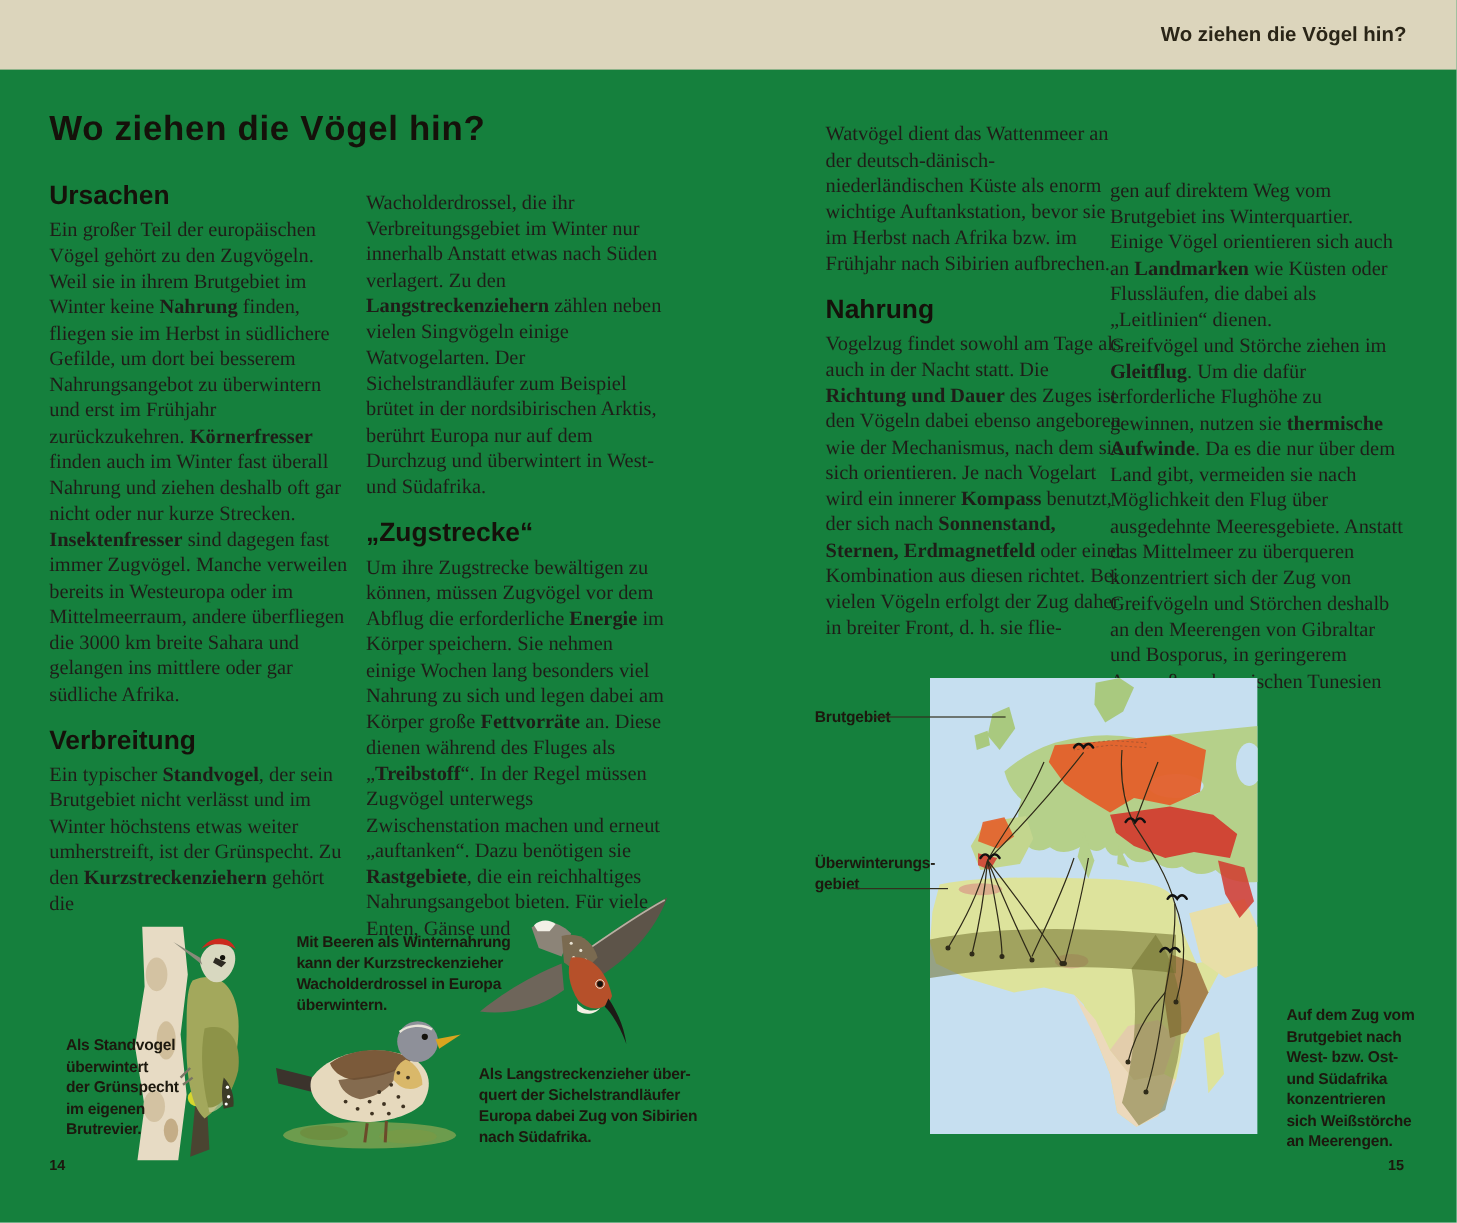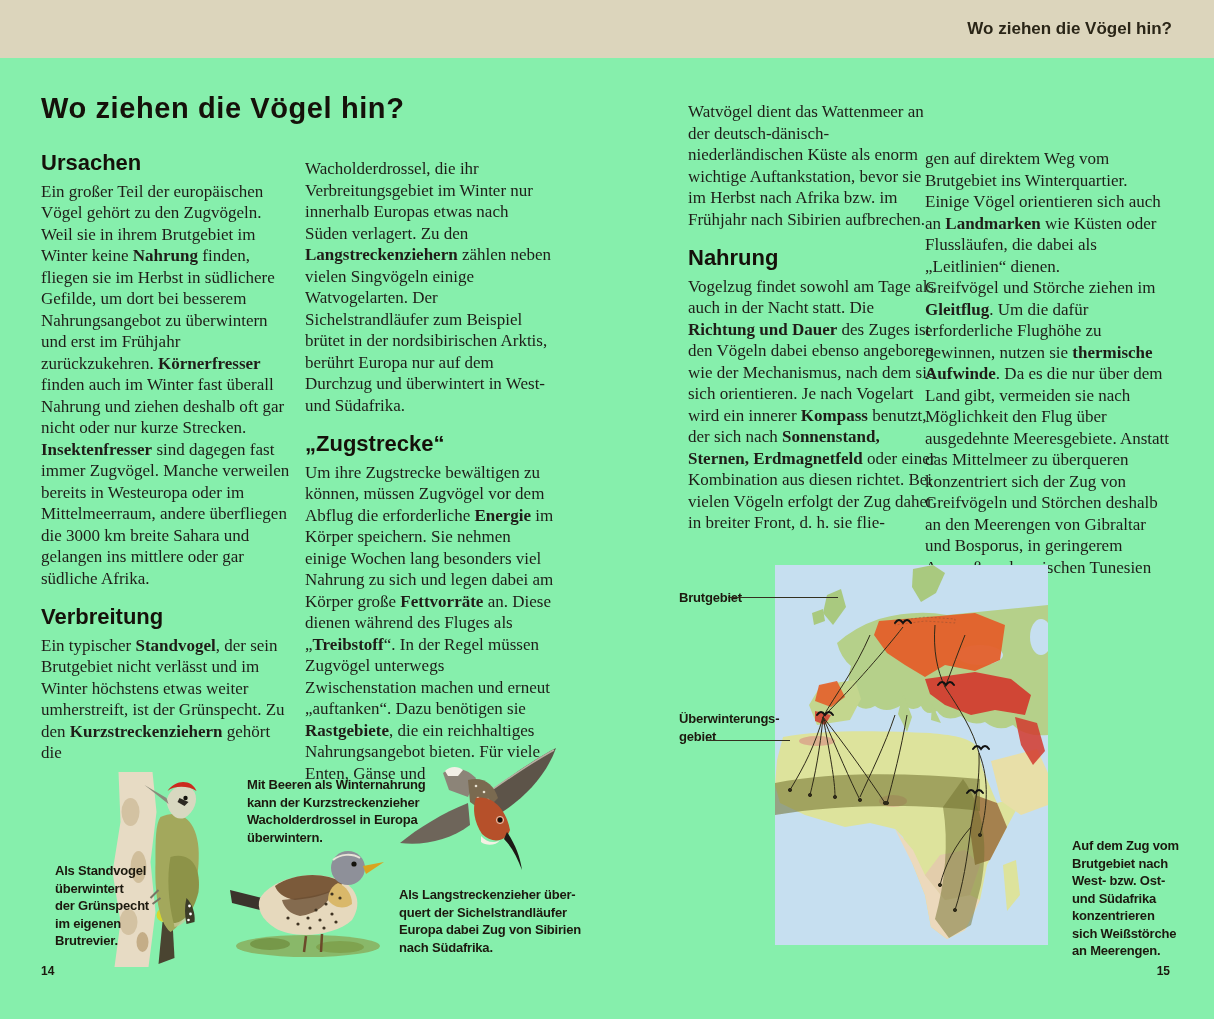--- a/index.html
+++ b/index.html
@@ -1,16 +1,16 @@
 <!DOCTYPE html>
 <html><head>
 <meta charset="utf-8">
 <style>
   html,body{margin:0;padding:0;background:#ffffff;}
-  .page{position:relative;width:1214px;height:1019px;background:#86efac;overflow:hidden;
+  .page{position:relative;width:1214px;height:1019px;background:#15803d;overflow:hidden;
         font-family:"Liberation Serif",serif;color:#1f1d18;}
   .header-bar{position:absolute;left:0;top:0;width:1214px;height:58px;background:#dcd5bc;}
   .running-title{position:absolute;right:42px;top:29px;transform:translateY(-50%);
         font-family:"Liberation Sans",sans-serif;font-weight:700;font-size:17px;color:#2a2517;}
   .page-title{position:absolute;left:41px;top:92px;font-family:"Liberation Sans",sans-serif;
         font-weight:700;font-size:29px;letter-spacing:.6px;color:#15110a;}
   .text-col{position:absolute;width:250px;font-size:17px;line-height:21.5px;}
   .col-heading{font-family:"Liberation Sans",sans-serif;font-weight:700;font-size:22px;
         color:#15110a;margin:0 0 7px 0;}
   .text-col .col-heading:not(:first-child){margin-top:17px;}
@@ -52,21 +52,21 @@
 
   <div class="page-title">Wo ziehen die Vögel hin?</div>
 
   <div id="col1" class="text-col">
       <h3 class="col-heading">Ursachen</h3>
       <p class="body-para"><span>Ein großer Teil der europäischen Vögel gehört zu den Zugvögeln. Weil sie in ihrem Brutgebiet im Winter keine </span><b>Nahrung</b><span> finden, fliegen sie im Herbst in südlichere Gefilde, um dort bei besserem Nahrungsangebot zu überwintern und erst im Frühjahr zurückzukehren. </span><b>Körnerfresser</b><span> finden auch im Winter fast überall Nahrung und ziehen deshalb oft gar nicht oder nur kurze Strecken. </span><b>Insektenfresser</b><span> sind dagegen fast immer Zugvögel. Manche verweilen bereits in Westeuropa oder im Mittelmeerraum, andere überfliegen die 3000 km breite Sahara und gelangen ins mittlere oder gar südliche Afrika.</span></p>
       <h3 class="col-heading">Verbreitung</h3>
       <p class="body-para"><span>Ein typischer </span><b>Standvogel</b><span>, der sein Brutgebiet nicht verlässt und im Winter höchstens etwas weiter umherstreift, ist der Grünspecht. Zu den </span><b>Kurzstreckenziehern</b><span> gehört die</span></p>
     </div>
   <div id="col2" class="text-col">
-      <p class="body-para"><span>Wacholderdrossel, die ihr Verbreitungsgebiet im Winter nur innerhalb Europas etwas nach Süden verlagert. Zu den </span><b>Langstreckenziehern</b><span> zählen neben vielen Singvögeln einige Watvogelarten. Der Sichelstrandläufer zum Beispiel brütet in der nordsibirischen Arktis, berührt Europa nur auf dem Durchzug und überwintert in West- und Südafrika.</span></p>
+      <p class="body-para"><span>Wacholderdrossel, die ihr Verbreitungsgebiet im Winter nur innerhalb Anstatt etwas nach Süden verlagert. Zu den </span><b>Langstreckenziehern</b><span> zählen neben vielen Singvögeln einige Watvogelarten. Der Sichelstrandläufer zum Beispiel brütet in der nordsibirischen Arktis, berührt Europa nur auf dem Durchzug und überwintert in West- und Südafrika.</span></p>
       <h3 class="col-heading">„Zugstrecke“</h3>
       <p class="body-para"><span>Um ihre Zugstrecke bewältigen zu können, müssen Zugvögel vor dem Abflug die erforderliche </span><b>Energie</b><span> im Körper speichern. Sie nehmen einige Wochen lang besonders viel Nahrung zu sich und legen dabei am Körper große </span><b>Fettvorräte</b><span> an. Diese dienen während des Fluges als „</span><b>Treibstoff</b><span>“. In der Regel müssen Zugvögel unterwegs Zwischenstation machen und erneut „auftanken“. Dazu benötigen sie </span><b>Rastgebiete</b><span>, die ein reichhaltiges Nahrungsangebot bieten. Für viele Enten, Gänse und</span></p>
     </div>
   <div id="col3" class="text-col">
       <p class="body-para"><span>Watvögel dient das Wattenmeer an der deutsch-dänisch-niederländischen Küste als enorm wichtige Auftankstation, bevor sie im Herbst nach Afrika bzw. im Frühjahr nach Sibirien aufbrechen.</span></p>
       <h3 class="col-heading">Nahrung</h3>
       <p class="body-para"><span>Vogelzug findet sowohl am Tage als auch in der Nacht statt. Die </span><b>Richtung und Dauer</b><span> des Zuges ist den Vögeln dabei ebenso angeboren wie der Mechanismus, nach dem sie sich orientieren. Je nach Vogelart wird ein innerer </span><b>Kompass</b><span> benutzt, der sich nach </span><b>Sonnenstand, Sternen, Erdmagnetfeld</b><span> oder einer Kombination aus diesen richtet. Bei vielen Vögeln erfolgt der Zug daher in breiter Front, d. h. sie flie-</span></p>
     </div>
   <div id="col4" class="text-col">
       <p class="body-para"><span>gen auf direktem Weg vom Brutgebiet ins Winterquartier.</span></p>

